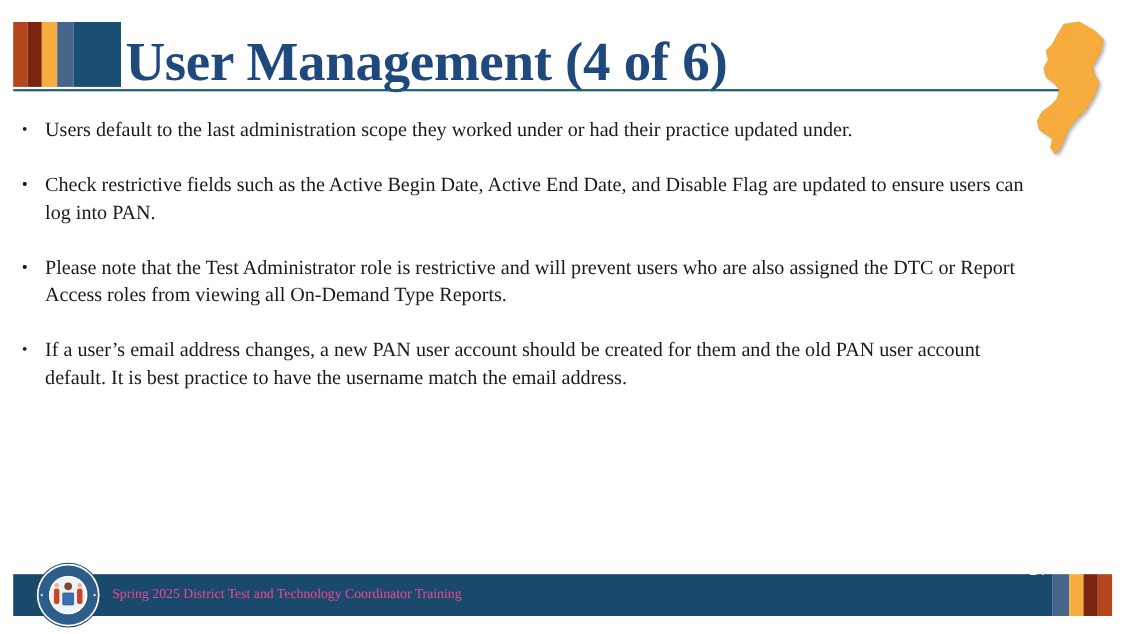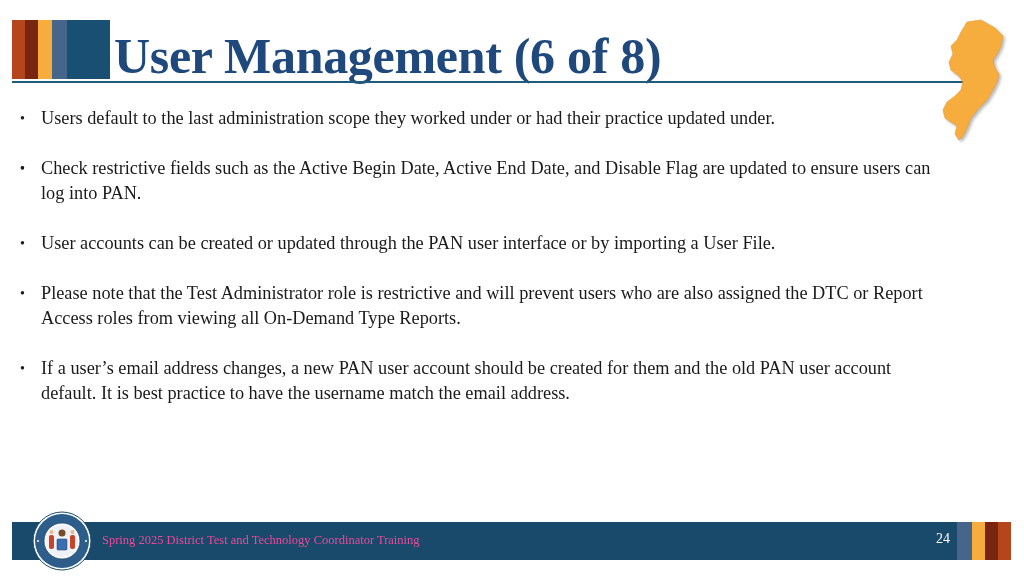--- a/index.html
+++ b/index.html
@@ -86,21 +86,21 @@
       left: 102px;
       top: 533px;
       font-family: "Liberation Serif", "DejaVu Serif", serif;
       font-size: 12.5px;
       color: #ec4899;
       white-space: nowrap;
     }
     .page-number {
       position: absolute;
       left: 936px;
-      top: 531px;
+      top: 512px;
       font-family: "Liberation Serif", "DejaVu Serif", serif;
       font-size: 14px;
       color: #ffffff;
     }
     .footer-stripes {
       position: absolute;
       left: 957px;
       top: 522px;
       height: 38px;
       display: flex;
@@ -117,21 +117,21 @@
 <body>
 
 <div class="stripes">
   <div class="stripe" style="width:13px;background:#b5451b;"></div>
   <div class="stripe" style="width:13px;background:#7a2510;"></div>
   <div class="stripe" style="width:14px;background:#f6ad3c;"></div>
   <div class="stripe" style="width:15px;background:#46658a;"></div>
   <div class="stripe" style="width:43px;background:#1a4f74;"></div>
 </div>
 
-<div class="title">User Management (6 of 8)</div>
+<div class="title">User Management (4 of 6)</div>
 <div class="title-rule"></div>
 
 <svg class="nj-map" viewBox="0 0 72 126">
   <defs>
     <filter id="shadow" x="-20%" y="-20%" width="140%" height="140%">
       <feDropShadow dx="2" dy="2" stdDeviation="1.5" flood-color="#888" flood-opacity="0.6"></feDropShadow>
     </filter>
   </defs>
   <path filter="url(#shadow)" fill="#f6ad3c" stroke="#e89a2a" stroke-width="0.6" d="M30 4 L44 2 L58 10 L66 18 L64 28 L60 36 L56 42 L58 50 L62 56 L60 64 L56 72 L50 82 L42 90 L34 100 L30 110 L26 118 L22 122 L18 116 L20 108 L14 104 L8 100 L6 92 L10 84 L18 78 L24 72 L26 64 L22 58 L14 52 L12 44 L16 36 L14 28 L20 22 L24 14 Z"></path>
 </svg>
@@ -143,21 +143,20 @@
   </li>
   <li class="bullet">
     <span class="bullet-dot">•</span>
   </li>
   <li class="bullet">
     <span class="bullet-dot">•</span>
     <span>Check restrictive fields such as the Active Begin Date, Active End Date, and Disable Flag are updated to ensure users can log into PAN.</span>
   </li>
   <li class="bullet">
     <span class="bullet-dot">•</span>
-    <span>User accounts can be created or updated through the PAN user interface or by importing a User File.</span>
   </li>
   <li class="bullet">
     <span class="bullet-dot">•</span>
     <span>Please note that the Test Administrator role is restrictive and will prevent users who are also assigned the DTC or Report Access roles from viewing all On-Demand Type Reports.</span>
   </li>
   <li class="bullet">
     <span class="bullet-dot">•</span>
     <span>If a user’s email address changes, a new PAN user account should be created for them and the old PAN user account default. It is best practice to have the username match the email address.</span>
   </li>
 </ul>

